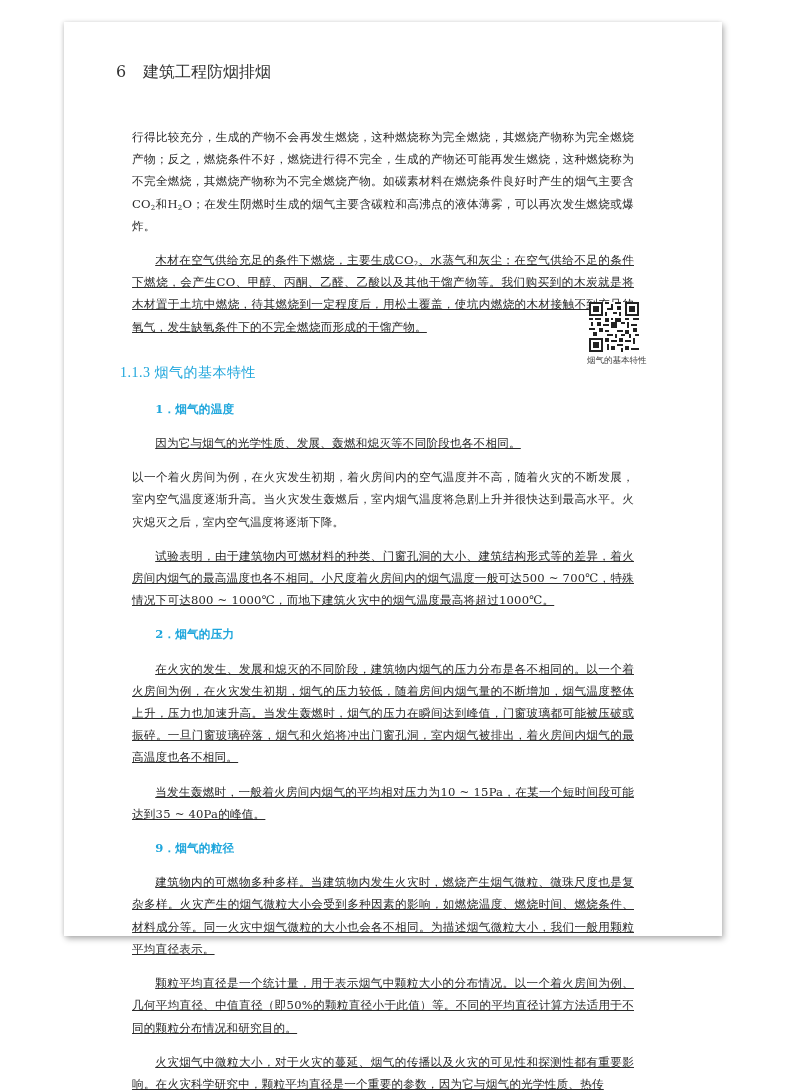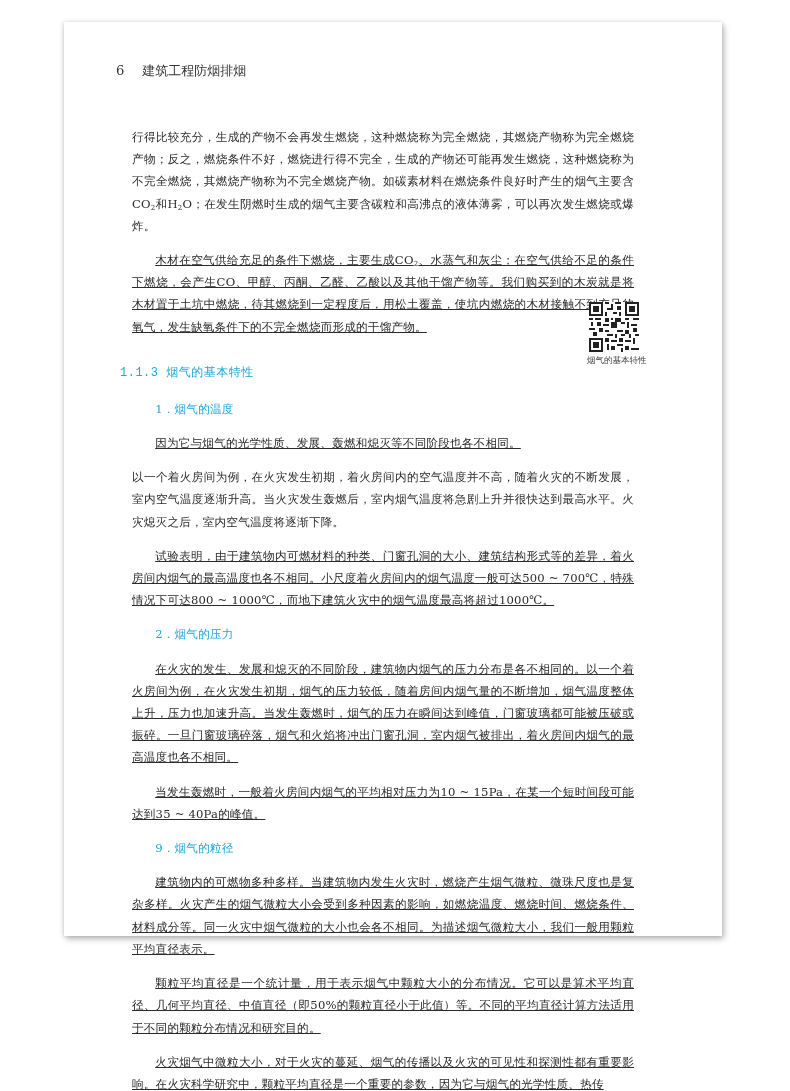--- a/index.html
+++ b/index.html
@@ -1,28 +1,28 @@
 <!DOCTYPE html>
 <html><head>
 <meta charset="utf-8">
 <style>
   html, body { margin:0; padding:0; background:#ffffff; }
   body { width:790px; height:1091px; position:relative; overflow:hidden;
          font-family:"DejaVu Serif","Liberation Serif",serif; color:#2b2b2b; }
   .page { position:absolute; left:64px; top:22px; width:658px; height:914px; background:#ffffff;
           box-shadow: 2px 3px 6px rgba(0,0,0,0.28), -1px 0 4px rgba(0,0,0,0.12); }
-  .running-head { position:absolute; left:52px; top:40px; font-size:13px; color:#333; }
+  .running-head { position:absolute; left:52px; top:40px; font-size:16px; color:#333; }
   .running-head .pg { display:inline-block; width:22px; }
   .body { position:absolute; left:56px; top:92px; width:526px; font-size:11.6px; line-height:22.2px;
           text-align:justify; letter-spacing:0.2px; }
   .body p { margin:12px; }
   .ind { text-indent:2em;text-decoration:underline; }
-  .sec { font-family:Liberation Mono, monospace; color:#1fa6dc; font-size:12px;
+  .sec { font-family:Liberation Serif, serif; color:#1fa6dc; font-size:14px;
          margin:22px 0 6px 0; line-height:26px; letter-spacing:0.5px; }
-  .sub { color:#1fa6dc; text-indent:2em; font-weight:normal; }
+  .sub { color:#1fa6dc; text-indent:2em; font-weight:bold; }
   sub { font-size:7px; vertical-align:-2px; line-height:0; }
   .qr { position:absolute; left:523px; top:280px; width:54px; text-align:center; }
   .qr svg { display:block; margin:0 auto; }
   .qr-cap { font-family:Liberation Serif, serif; font-size:8.5px; color:#444; margin-top:3px; white-space:nowrap; }
 </style>
 </head>
 <body>
 
 <div class="page">
   <div class="running-head">
@@ -40,21 +40,21 @@
     <p class="ind">因为它与烟气的光学性质、发展、轰燃和熄灭等不同阶段也各不相同。</p>
     <p>以一个着火房间为例，在火灾发生初期，着火房间内的空气温度并不高，随着火灾的不断发展，室内空气温度逐渐升高。当火灾发生轰燃后，室内烟气温度将急剧上升并很快达到最高水平。火灾熄灭之后，室内空气温度将逐渐下降。</p>
     <p class="ind">试验表明，由于建筑物内可燃材料的种类、门窗孔洞的大小、建筑结构形式等的差异，着火房间内烟气的最高温度也各不相同。小尺度着火房间内的烟气温度一般可达500 ~ 700℃，特殊情况下可达800 ~ 1000℃，而地下建筑火灾中的烟气温度最高将超过1000℃。</p>
 
     <p class="sub">2．烟气的压力</p>
     <p class="ind">在火灾的发生、发展和熄灭的不同阶段，建筑物内烟气的压力分布是各不相同的。以一个着火房间为例，在火灾发生初期，烟气的压力较低，随着房间内烟气量的不断增加，烟气温度整体上升，压力也加速升高。当发生轰燃时，烟气的压力在瞬间达到峰值，门窗玻璃都可能被压破或振碎。一旦门窗玻璃碎落，烟气和火焰将冲出门窗孔洞，室内烟气被排出，着火房间内烟气的最高温度也各不相同。</p>
     <p class="ind">当发生轰燃时，一般着火房间内烟气的平均相对压力为10 ~ 15Pa，在某一个短时间段可能达到35 ~ 40Pa的峰值。</p>
 
     <p class="sub">9．烟气的粒径</p>
     <p class="ind">建筑物内的可燃物多种多样。当建筑物内发生火灾时，燃烧产生烟气微粒、微珠尺度也是复杂多样。火灾产生的烟气微粒大小会受到多种因素的影响，如燃烧温度、燃烧时间、燃烧条件、材料成分等。同一火灾中烟气微粒的大小也会各不相同。为描述烟气微粒大小，我们一般用颗粒平均直径表示。</p>
-    <p class="ind">颗粒平均直径是一个统计量，用于表示烟气中颗粒大小的分布情况。它可以是算术平均直径、几何平均直径、中值直径（即50%的颗粒直径小于此值）等。不同的平均直径计算方法适用于不同的颗粒分布情况和研究目的。</p>
+    <p class="ind">颗粒平均直径是一个统计量，用于表示烟气中颗粒大小的分布情况。以一个着火房间为例、几何平均直径、中值直径（即50%的颗粒直径小于此值）等。不同的平均直径计算方法适用于不同的颗粒分布情况和研究目的。</p>
     <p class="ind">火灾烟气中微粒大小，对于火灾的蔓延、烟气的传播以及火灾的可见性和探测性都有重要影响。在火灾科学研究中，颗粒平均直径是一个重要的参数，因为它与烟气的光学性质、热传</p>
   </div>
 
   <div class="qr">
     <svg width="50" height="50" viewBox="0 0 25 25">
       <rect width="25" height="25" fill="#fff"></rect>
       <g fill="#222">
         <rect x="0" y="0" width="7" height="7"></rect>
           <rect x="1" y="1" width="5" height="5" fill="#fff"></rect>
           <rect x="2" y="2" width="3" height="3"></rect>

